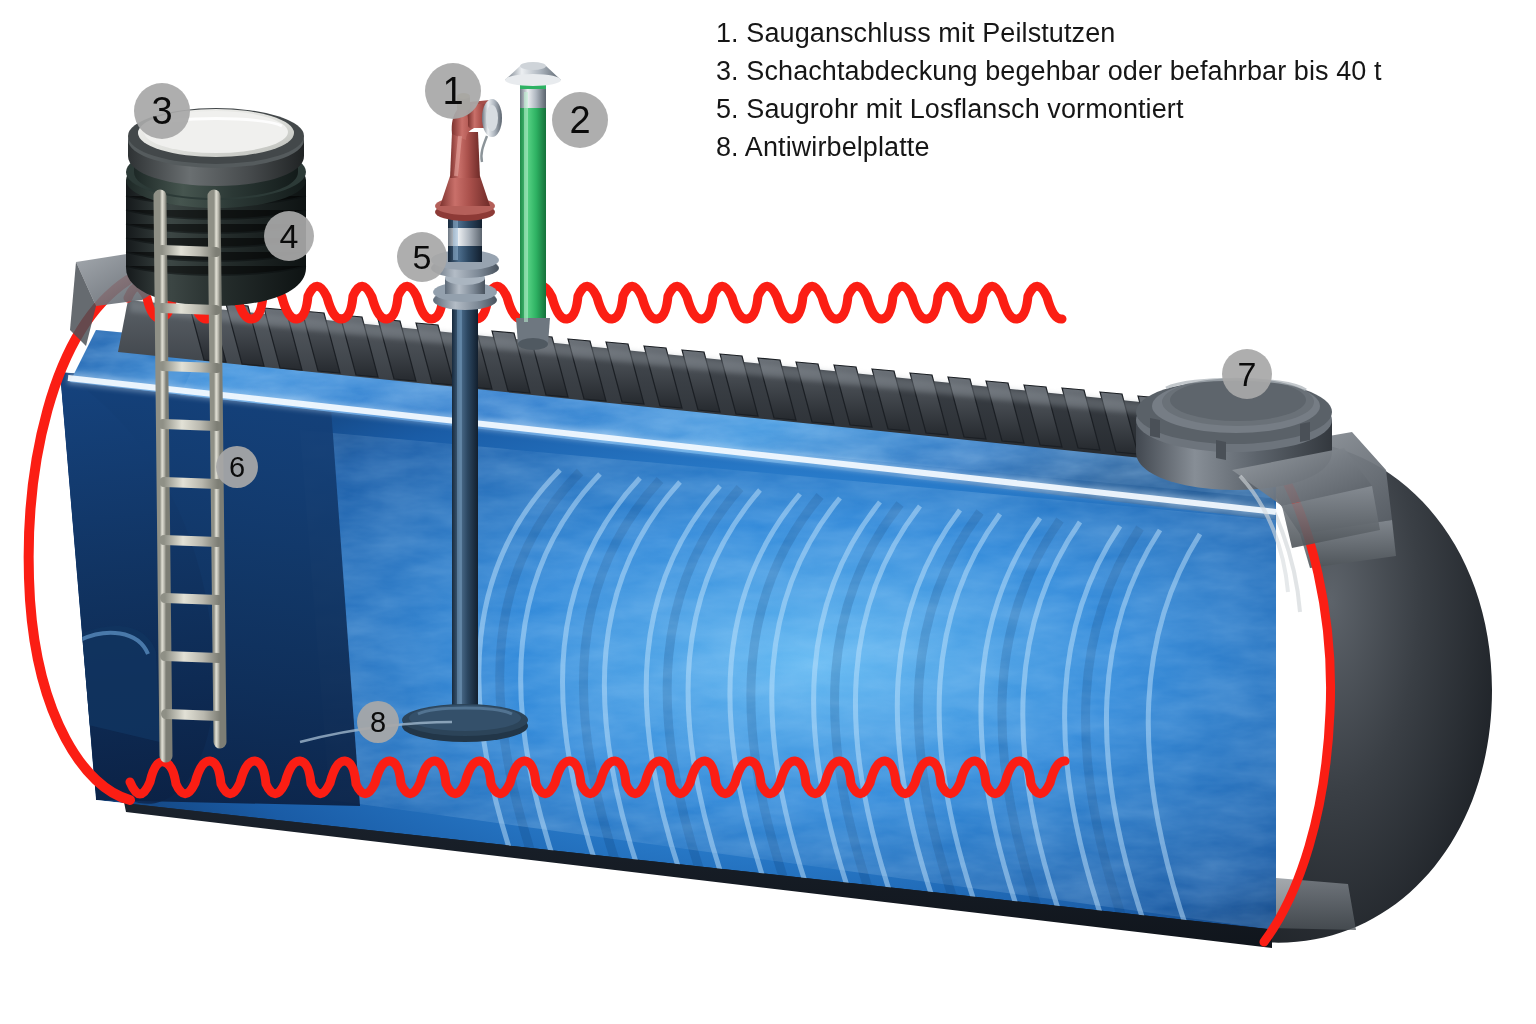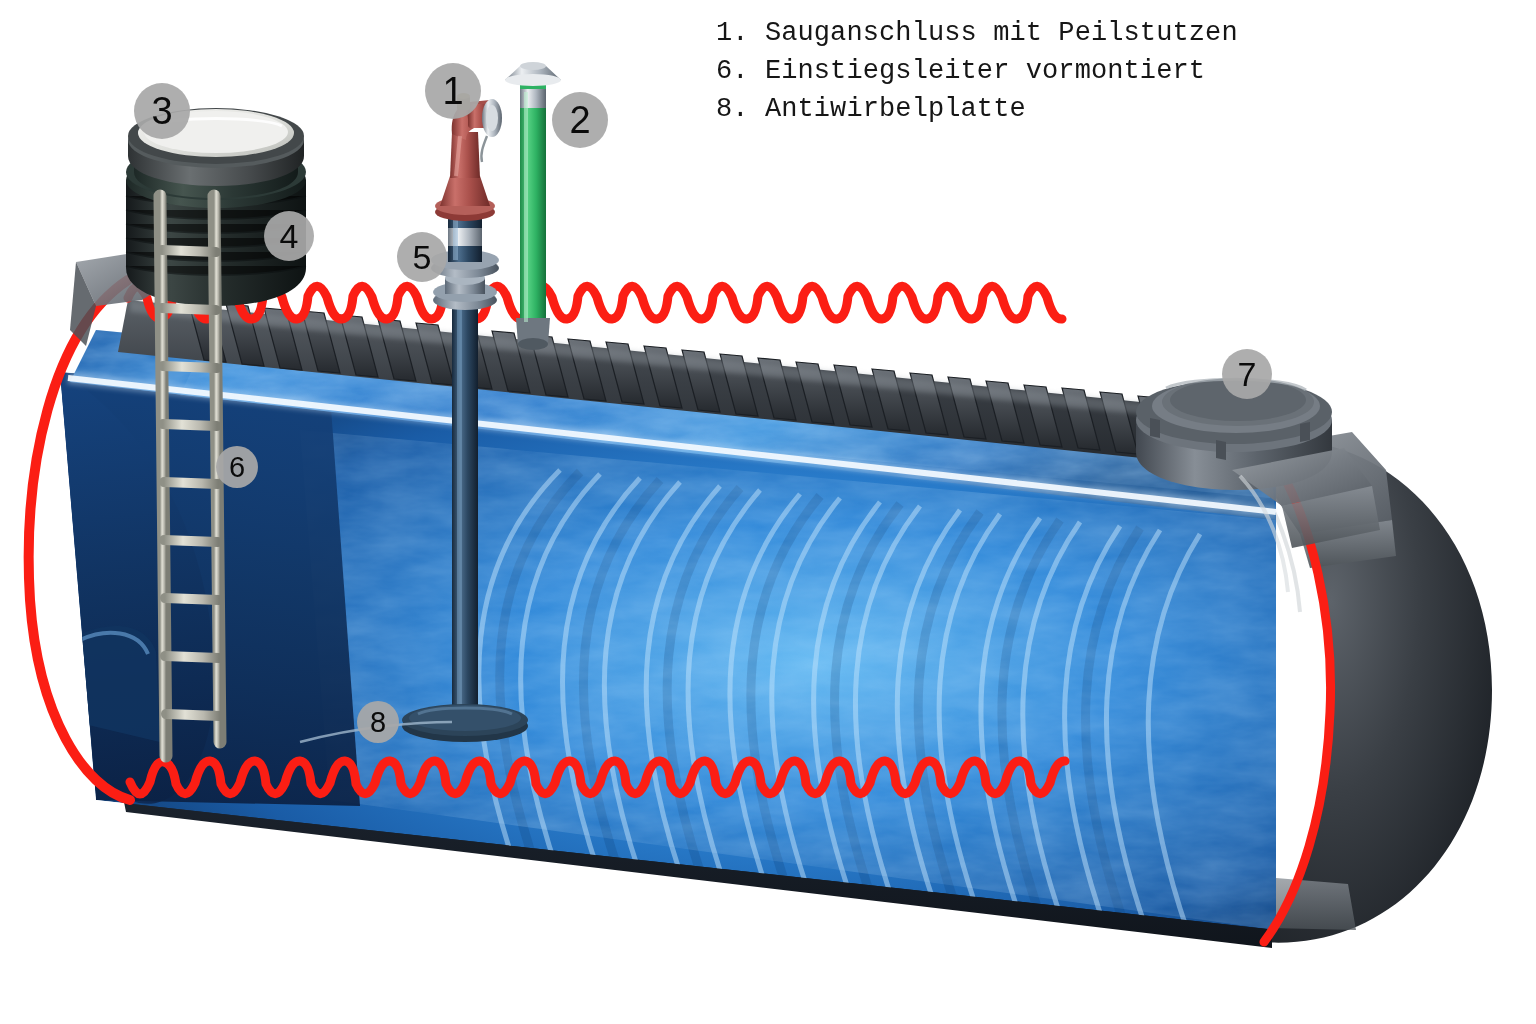--- a/index.html
+++ b/index.html
@@ -9,21 +9,21 @@
     font-family:"Liberation Sans","DejaVu Sans",sans-serif;
     color:#111111;
   }
 
   
   #legend{
     position:absolute; left:716px; top:14px; width:800px;
     font-size:27px; line-height:38px; letter-spacing:.1px;
     color:#161616;
   }
-  #legend .legend-item{white-space:nowrap;font-family:Liberation Mono, monospace;}
+  #legend .legend-item{white-space:nowrap;}
 
   
   #stage{position:absolute;left:0;top:0;width:1536px;height:1024px;}
   #stage svg{position:absolute;left:0;top:0;}
 
   
   .badge{
     position:absolute;border-radius:50%;
     background:rgba(168,168,168,.93);
     color:#0b0b0b;
@@ -510,15 +510,16 @@
 <div class="badge big b2">2</div>
 <div class="badge big b3">3</div>
 <div class="badge mid b4">4</div>
 <div class="badge mid b5">5</div>
 <div class="badge sml b6">6</div>
 <div class="badge mid b7">7</div>
 <div class="badge sml b8">8</div>
 
 <div id="legend">
   <div class="legend-item">1. Sauganschluss mit Peilstutzen</div>
-  <div class="legend-item">6. Einstiegsleiter vormontiert</div>
+  <div class="legend-item">3. Schachtabdeckung begehbar oder befahrbar bis 40 t</div>
+  <div class="legend-item">5. Saugrohr mit Losflansch vormontiert</div>
   <div class="legend-item">8. Antiwirbelplatte</div>
 </div>
 
 </body></html>

